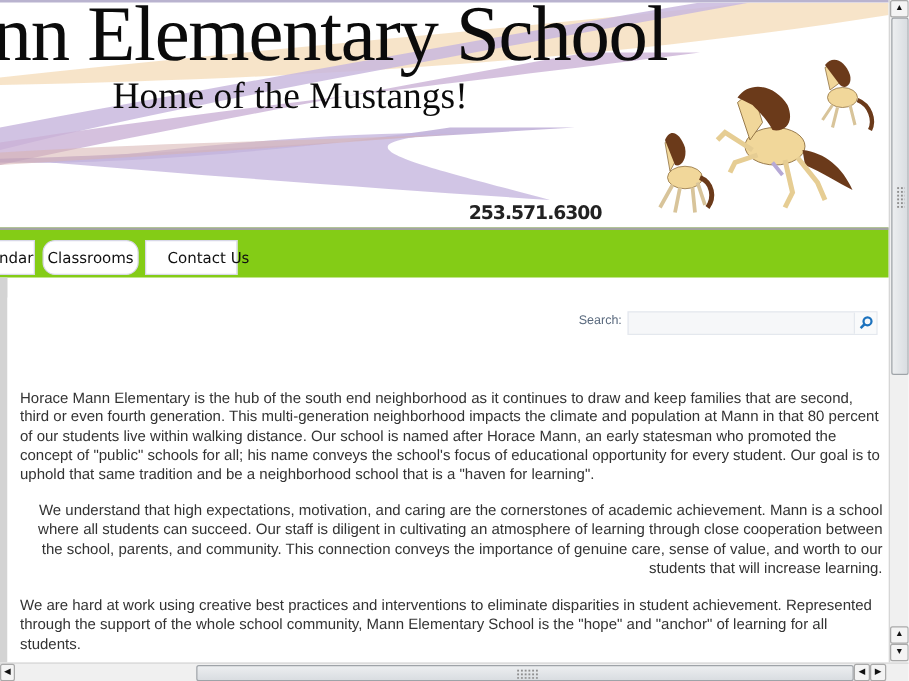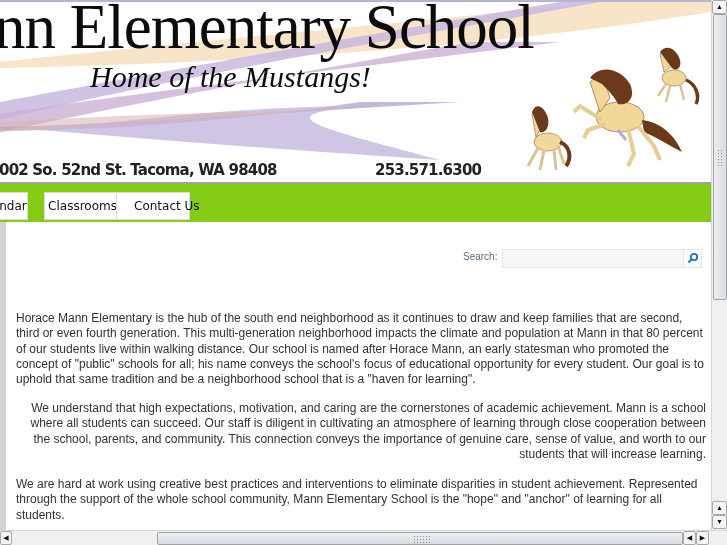--- a/index.html
+++ b/index.html
@@ -15,21 +15,21 @@
   .banner svg.swoosh { position: absolute; left: 0; top: 0; }
   .banner-title {
     position: absolute; left: -6px; top: -6px;
     font-family: "Liberation Serif", "DejaVu Serif", serif;
     font-size: 63px; color: #0b0b0b; letter-spacing: -1px; white-space: nowrap;
     line-height: 1;
   }
   .banner-subtitle {
     position: absolute; left: 90px; top: 60px;
     font-family: "Liberation Serif", "DejaVu Serif", serif;
-    font-size: 30px; color: #0b0b0b; white-space: nowrap; line-height: 1; font-style: italic;
+    font-size: 30px; color: #0b0b0b; white-space: nowrap; line-height: 1;
   }
   .banner-address, .banner-phone {
     position: absolute; top: 161px;
     font-family: "DejaVu Sans", sans-serif; font-size: 15px; font-weight: bold;
     color: #222; letter-spacing: -0.8px; white-space: nowrap; line-height: 1;
   }
   .banner-address { left: -1px; }
   .banner-phone { left: 375px; }
   .horses { position: absolute; left: 510px; top: 40px; }
 
@@ -120,21 +120,20 @@
   <svg class="swoosh" width="711" height="182" viewBox="0 0 711 182">
     <path d="M0,60 C180,40 420,20 600,0 L711,0 L711,10 C520,40 300,60 0,66 Z" fill="#f7e3c6" opacity="0.95"></path>
     <path d="M0,118 C150,80 380,40 600,0 L560,0 C380,30 160,70 0,100 Z" fill="#c9b8de" opacity="0.85"></path>
     <path d="M0,112 C140,90 320,70 560,40 L470,40 C300,70 140,100 0,130 Z" fill="#cbb2d6" opacity="0.8"></path>
     <path d="M0,125 C120,122 260,112 460,100 L360,100 C240,118 100,130 0,128 Z" fill="#a18bc6" opacity="0.6"></path>
     <path d="M40,128 C180,140 320,150 440,158 C330,128 250,112 370,104 C250,104 150,116 40,128 Z" fill="#c6b6df" opacity="0.8"></path>
     <path d="M0,120 C160,110 300,110 380,104 L300,110 C200,118 100,124 0,130 Z" fill="#d7b3b0" opacity="0.55"></path>
   </svg>
   <div class="banner-title">nn Elementary School</div>
   <div class="banner-subtitle">Home of the Mustangs!</div>
-  <div class="banner-address">002 So. 52nd St. Tacoma, WA 98408</div>
   <div class="banner-phone">253.571.6300</div>
   <svg class="horses" width="200" height="140" viewBox="0 0 200 140">
 
     <g>
       <ellipse cx="38" cy="100" rx="14" ry="9" fill="#f1d79a" stroke="#8a6a3a" stroke-width="0.6"></ellipse>
       <path d="M26,95 L22,72 L30,66 L34,80 Z" fill="#f1d79a" stroke="#8a6a3a" stroke-width="0.6"></path>
       <path d="M22,70 C26,60 34,64 38,76 C40,86 34,92 30,90" fill="#6b3a1a"></path>
       <path d="M50,100 C60,104 62,116 56,124" stroke="#6b3a1a" stroke-width="4" fill="none"></path>
       <path d="M28,106 L18,124 M34,108 L30,128 M44,108 L46,128 M48,104 L54,122" stroke="#d8c49a" stroke-width="3"></path>
     </g>
@@ -154,21 +153,21 @@
       <path d="M154,30 L150,12 L158,8 L162,24 Z" fill="#f1d79a" stroke="#8a6a3a" stroke-width="0.6"></path>
       <path d="M150,10 C156,2 166,6 170,18 C172,26 166,30 162,26" fill="#6b3a1a"></path>
       <path d="M176,38 C186,42 190,54 186,62" stroke="#6b3a1a" stroke-width="3.5" fill="none"></path>
       <path d="M156,42 L148,54 M160,44 L156,60 M170,42 L174,58" stroke="#d8c49a" stroke-width="2.5"></path>
     </g>
   </svg>
 </div>
 
 <div class="nav">
   <div class="nav-btn" style="left:-2px; width:30px;">ndar</div>
-  <div class="nav-btn" style="left:44px; width:77px;">Classrooms</div>
+  <div class="nav-btn" style="left:34px; width:77px;border-radius:10px;">Classrooms</div>
   <div class="nav-btn" style="left:116px; width:74px;padding-left:17px;">Contact Us</div>
 </div>
 
 <div class="gutter"></div>
 <div class="main">
   <span class="search-label">Search:</span>
   <div class="search-box">
     <input class="search-input" type="text" value="" style="">
     <div class="search-btn">
       <svg width="12" height="12" viewBox="0 0 12 12">

